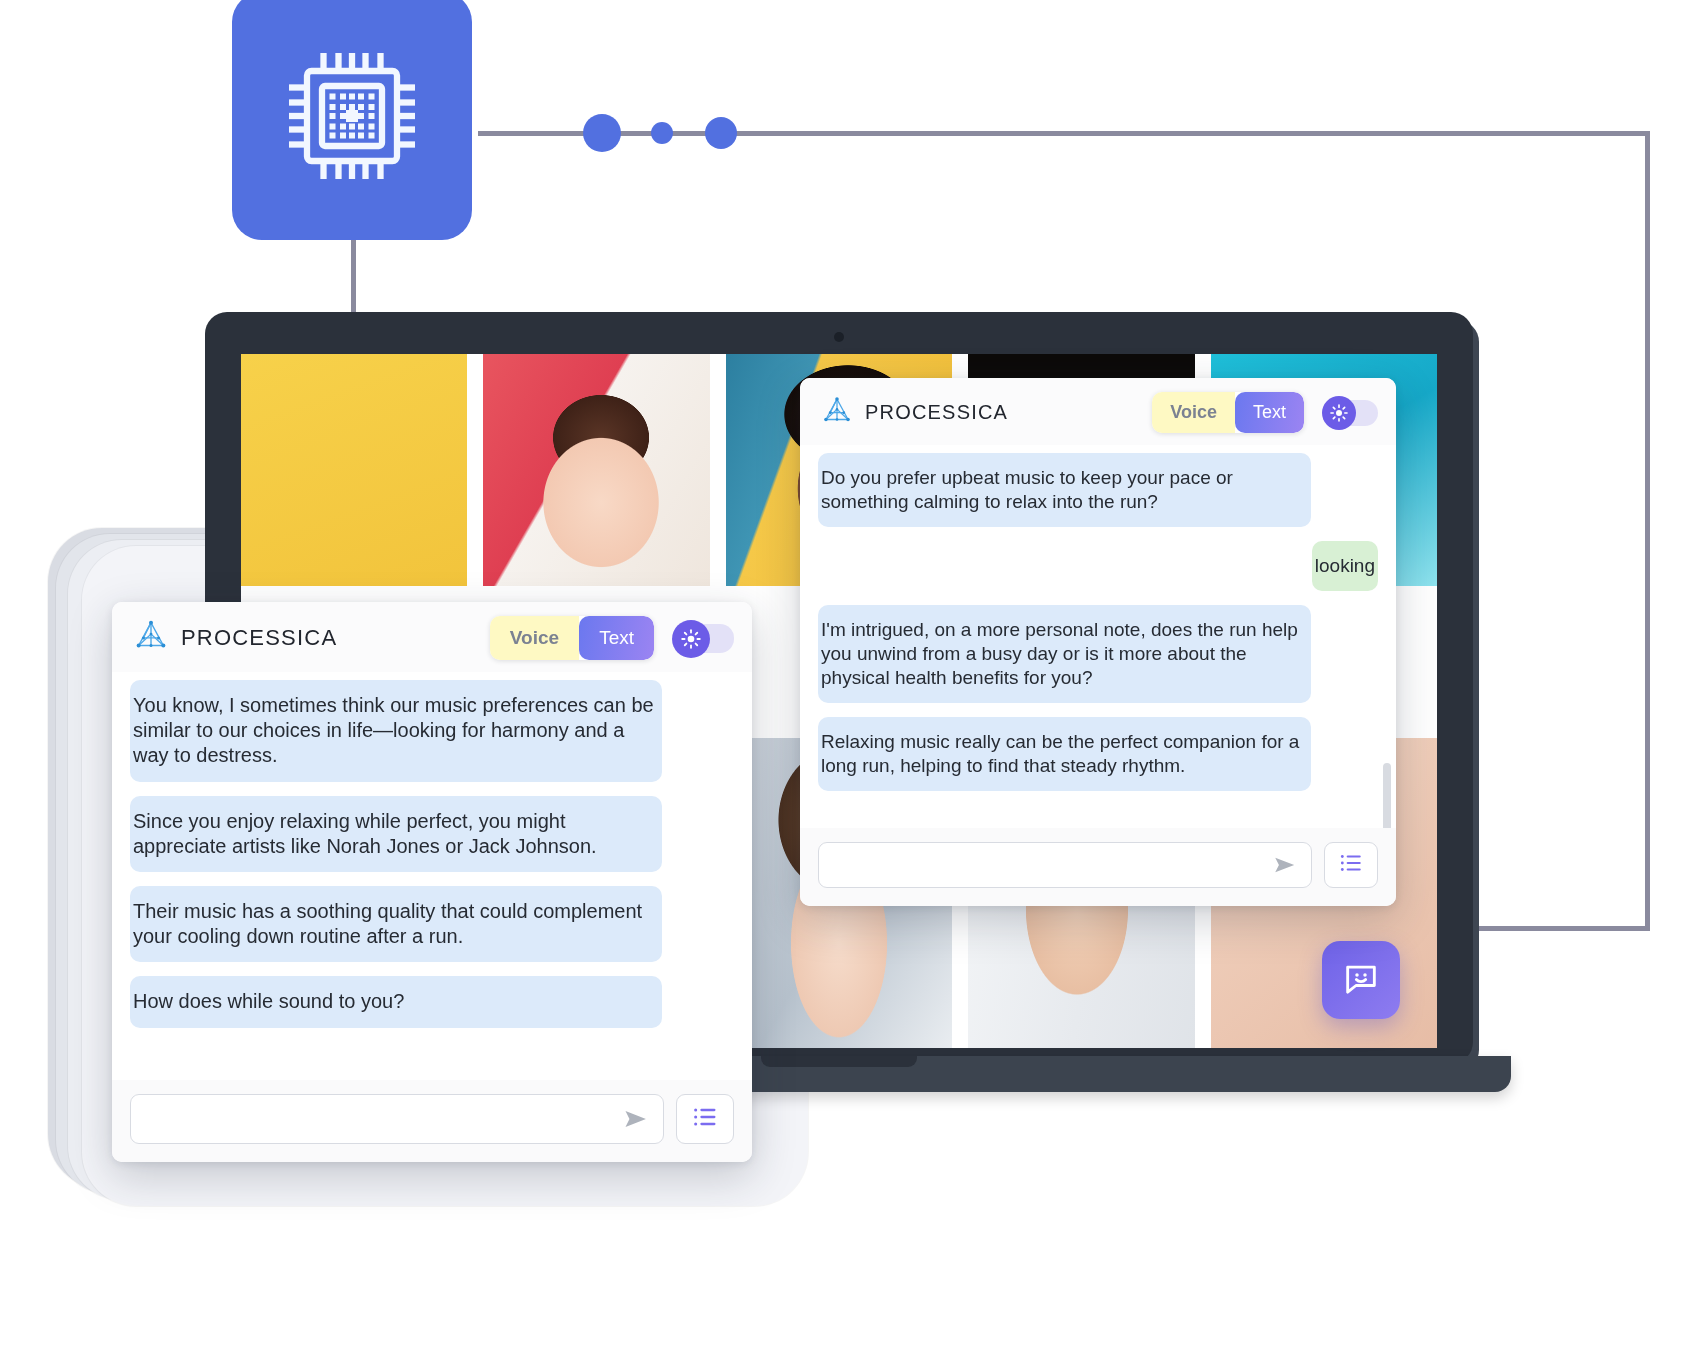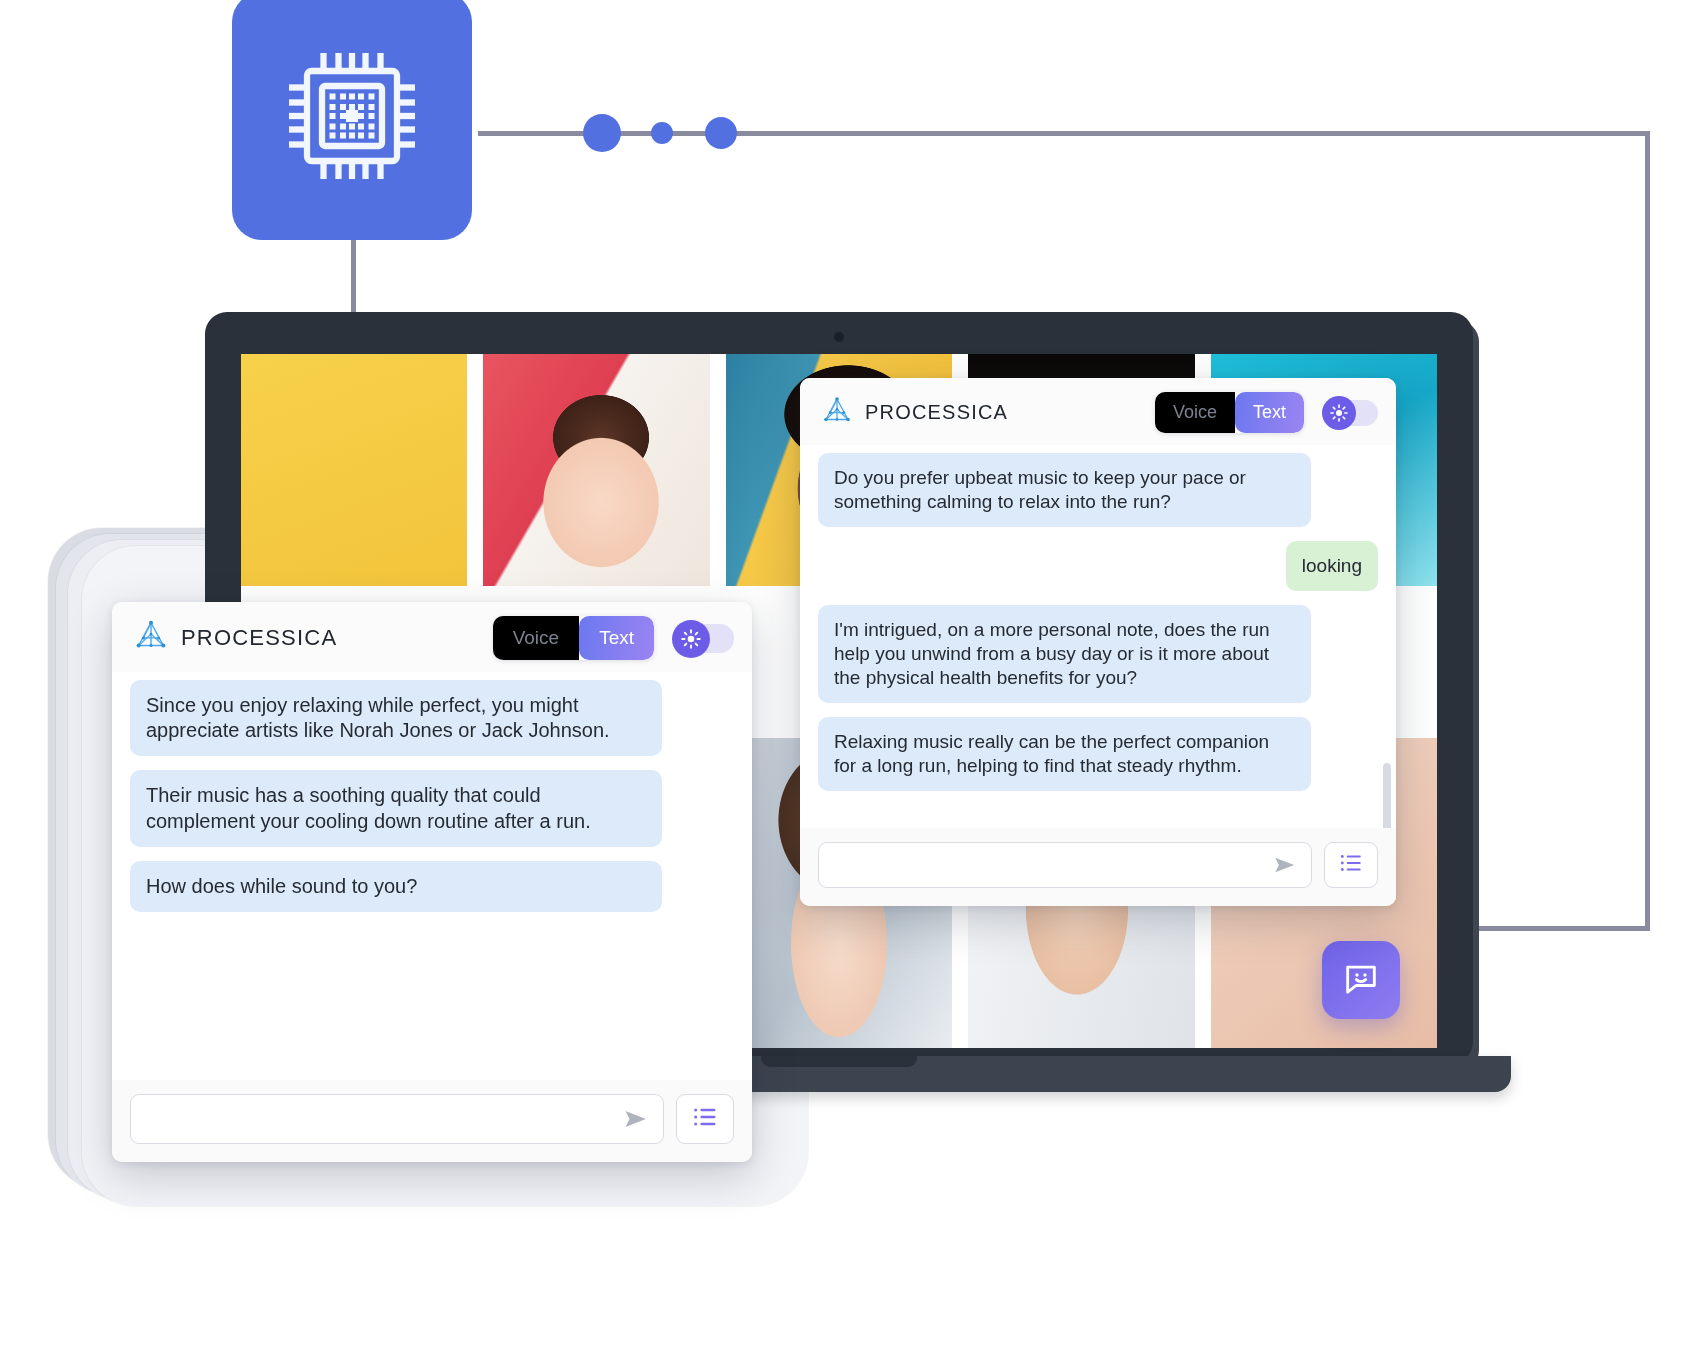--- a/index.html
+++ b/index.html
@@ -134,22 +134,22 @@
   }
   #chat-front .brand-name { font-size: 22px; }
 
   .seg {
     display: flex; align-items: center;
     background: #ffffff; border-radius: 10px;
     box-shadow: 0 1px 5px rgba(30,35,50,.14);
     overflow: hidden; margin-right: 20px;
   }
   .seg-item {
-    font-size: 18px; padding: 10px 18px; color: #7b8292; font-weight: 400;
-    background: #000000; cursor: pointer; white-space: nowrap;
+    font-size: 18px; padding: 10px 18px; color: #7b8292; font-weight: 700;
+    background: #fef9c3; cursor: pointer; white-space: nowrap;
   }
   .seg-item.active {
     color: #ffffff; font-weight: 400;
     background: linear-gradient(100deg,#6b78ef 0%,#9b84f2 100%);
     border-radius: 10px;
   }
   #chat-front .seg-item { font-size: 19px; padding: 11px 20px; }
 
   .switch {
     position: relative; width: 54px; height: 26px;
@@ -162,21 +162,21 @@
     display: flex; align-items: center; justify-content: center;
   }
   #chat-front .switch { width: 60px; height: 29px; }
   #chat-front .switch-knob { width: 38px; height: 38px; }
 
   .chat-body {
     flex: 1 1 auto; overflow: hidden; position: relative;
     padding: 8px 18px 4px 18px; background: #ffffff;
   }
   .bubble {
-    border-radius: 10px; padding: 13px 16px;
+    border-radius: 10px; padding: 13px 3px;
     font-size: 19px; line-height: 1.26; color: #262b33;
     margin-bottom: 14px; max-width: 88%;
   }
   .bubble.bot  { background: #dceafa; }
   .bubble.user { background: #d8f0d4; margin-left: auto; width: max-content; max-width: 60%; }
   #chat-front .bubble { font-size: 20px; }
 
   .scrollbar {
     position: absolute; right: 5px; width: 8px; border-radius: 4px;
     background: #d8dbe1;
@@ -481,20 +481,21 @@
             <line x1="5.2" y1="5.2" x2="7" y2="7"></line>
             <line x1="17" y1="17" x2="18.8" y2="18.8"></line>
             <line x1="18.8" y1="5.2" x2="17" y2="7"></line>
             <line x1="7" y1="17" x2="5.2" y2="18.8"></line>
           </svg>
         </div>
       </div>
     </div>
 
     <div class="chat-body">
+      <div class="bubble bot">You know, I sometimes think our music preferences can be similar to our choices in life—looking for harmony and a way to destress.</div>
       <div class="bubble bot">Since you enjoy relaxing while perfect, you might appreciate artists like Norah Jones or Jack Johnson.</div>
       <div class="bubble bot">Their music has a soothing quality that could complement your cooling down routine after a run.</div>
       <div class="bubble bot">How does while sound to you?</div>
     </div>
 
     <div class="chat-footer">
       <div class="chat-input">
         <input type="text" value="" placeholder="" style="">
         <span class="send-btn">
           <svg width="30" height="28" viewBox="0 0 24 24" fill="#aeb3bc">

